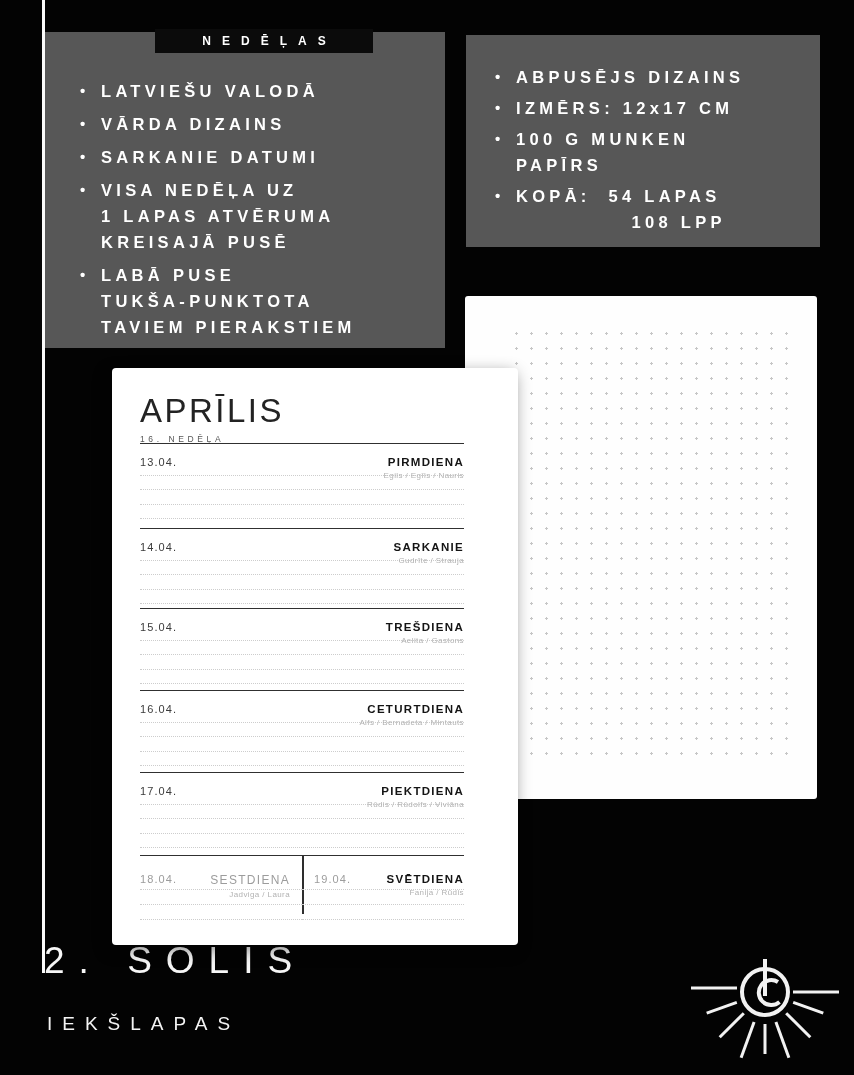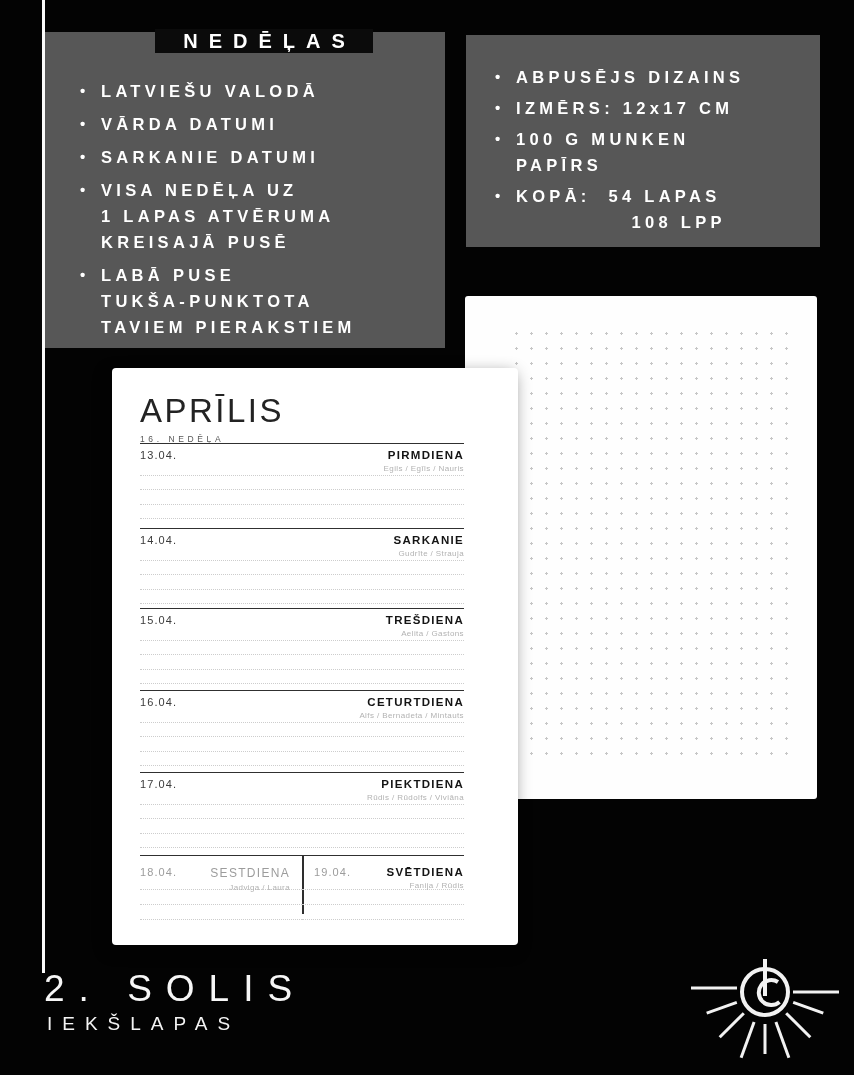--- a/index.html
+++ b/index.html
@@ -12,21 +12,21 @@
 
   
   .panel{position:absolute;background:#575757;}
   .panel-left{left:45px;top:32px;width:400px;height:316px;}
   .panel-right{left:466px;top:35px;width:354px;height:212px;}
   .title-band{
     position:absolute;top:-3px;left:110px;width:218px;height:24px;background:#0b0b0b;
     display:flex;align-items:center;justify-content:center;
   }
   .title-band span{
-    color:#ffffff;font-size:20px;font-weight:700;letter-spacing:11px;
+    color:#ffffff;font-size:12px;font-weight:700;letter-spacing:11px;
     padding-left:11px;line-height:24px;
   }
   ul.bullets{margin:0;list-style:none;}
   .panel-left ul.bullets{padding:46px 14px 0 56px;}
   .panel-right ul.bullets{padding:29px 6px 0 50px;}
   ul.bullets li{
     position:relative;color:#ffffff;font-weight:700;font-size:16.5px;
     letter-spacing:4.3px;line-height:26px;margin-bottom:7px;white-space:pre-wrap;
   }
   .panel-right ul.bullets li{margin-bottom:5px;}
@@ -49,41 +49,41 @@
     background:#ffffff;border-radius:4px;z-index:2;
     box-shadow:-3px 5px 16px rgba(0,0,0,0.45);
     color:#1a1a1a;
   }
   .wp-content{position:absolute;left:28px;right:54px;top:0;bottom:0;}
   .wp-header{box-sizing:border-box;height:75px;padding-top:24px;}
   .wp-month{font-size:33px;letter-spacing:2.5px;color:#232323;font-weight:500;}
   .wp-week{font-size:8.5px;letter-spacing:3.6px;color:#565656;margin-top:4px;font-weight:500;}
 
   .day-row{position:relative;box-sizing:border-box;border-top:1.5px solid #303030;}
-  .dr-head{display:flex;justify-content:space-between;align-items:flex-start;padding-top:5px;position:relative;z-index:2;}
+  .dr-head{display:flex;justify-content:space-between;align-items:flex-start;padding-top:5px;position:relative;z-index:2;margin-top:7px;}
   .dr-date{font-size:11px;letter-spacing:1.1px;color:#3b3b3b;font-weight:500;}
   .dr-right{text-align:right;}
   .dr-day{font-size:11.5px;font-weight:700;letter-spacing:1.3px;color:#141414;}
   .dr-names{font-size:8px;letter-spacing:0.4px;color:#b2b2b2;margin-top:2.5px;font-weight:500;padding-left:24px;}
   .wlines{position:absolute;left:0;right:0;top:17px;z-index:1;}
   .wline{height:13.5px;border-bottom:1px dotted #cdcdcd;}
 
   .wk-row{position:relative;box-sizing:border-box;border-top:1.5px solid #303030;height:90px;}
   .wk-col{position:absolute;top:5px;height:100%;box-sizing:border-box;}
   .wk-col-left{left:0;width:50%;padding-right:12px;}
   .wk-col-right{right:0;width:50%;padding-left:12px;}
   .wk-divider{position:absolute;left:50%;top:0;width:1.5px;height:58px;background:#2e2e2e;}
   .muted{color:#9c9c9c !important;}
   .wk-day-sat{font-size:12px;font-weight:500;letter-spacing:1.3px;color:#9c9c9c;}
   .wklines{position:absolute;left:0;right:0;top:14px;z-index:1;}
   .wk-col .wline{height:14px;}
 
   
   .footer-step{
-    position:absolute;left:44px;top:968px;color:#f7f7f7;
+    position:absolute;left:44px;top:940px;color:#f7f7f7;
     font-size:37px;letter-spacing:14px;font-weight:400;
   }
   .footer-label{
     position:absolute;left:47px;top:1013px;color:#f5f5f5;
     font-size:19px;letter-spacing:10px;font-weight:400;
   }
 
   
   .logo{position:absolute;left:680px;top:950px;width:170px;height:120px;}
 </style>
@@ -93,21 +93,21 @@
 <div class="canvas">
 
   <div class="left-rule"></div>
 
   <div class="panel panel-left">
     <div class="title-band">
       <span>NEDĒĻAS</span>
     </div>
     <ul class="bullets">
       <li>LATVIEŠU VALODĀ</li>
-      <li>VĀRDA DATUMI</li>
+      <li>VĀRDA DIZAINS</li>
       <li>SARKANIE DATUMI</li>
       <li>VISA NEDĒĻA UZ
 1 LAPAS ATVĒRUMA
 KREISAJĀ PUSĒ</li>
       <li>LABĀ PUSE
 TUKŠA-PUNKTOTA
 TAVIEM PIERAKSTIEM</li>
     </ul>
   </div>
 

